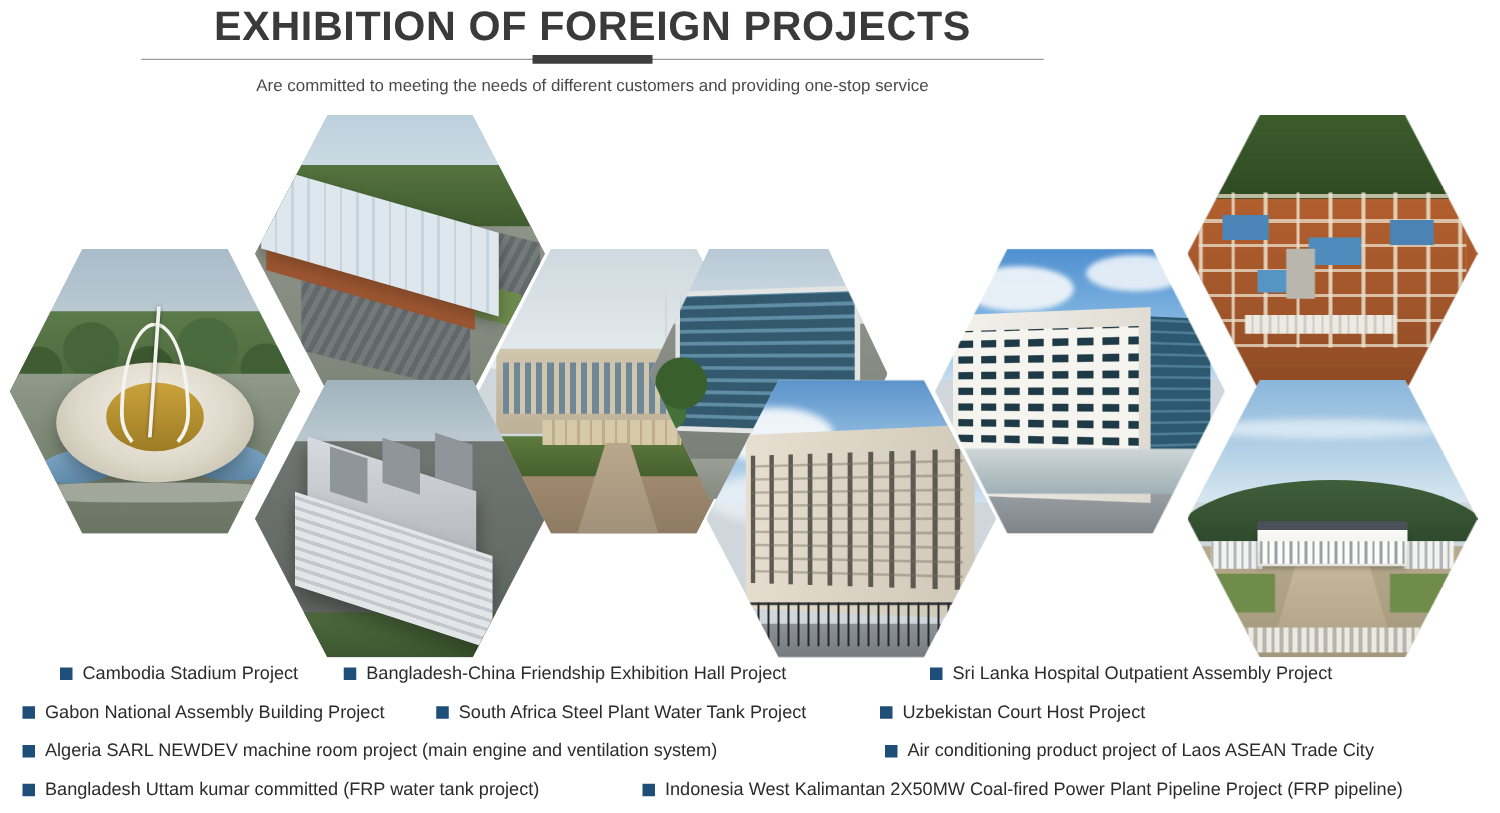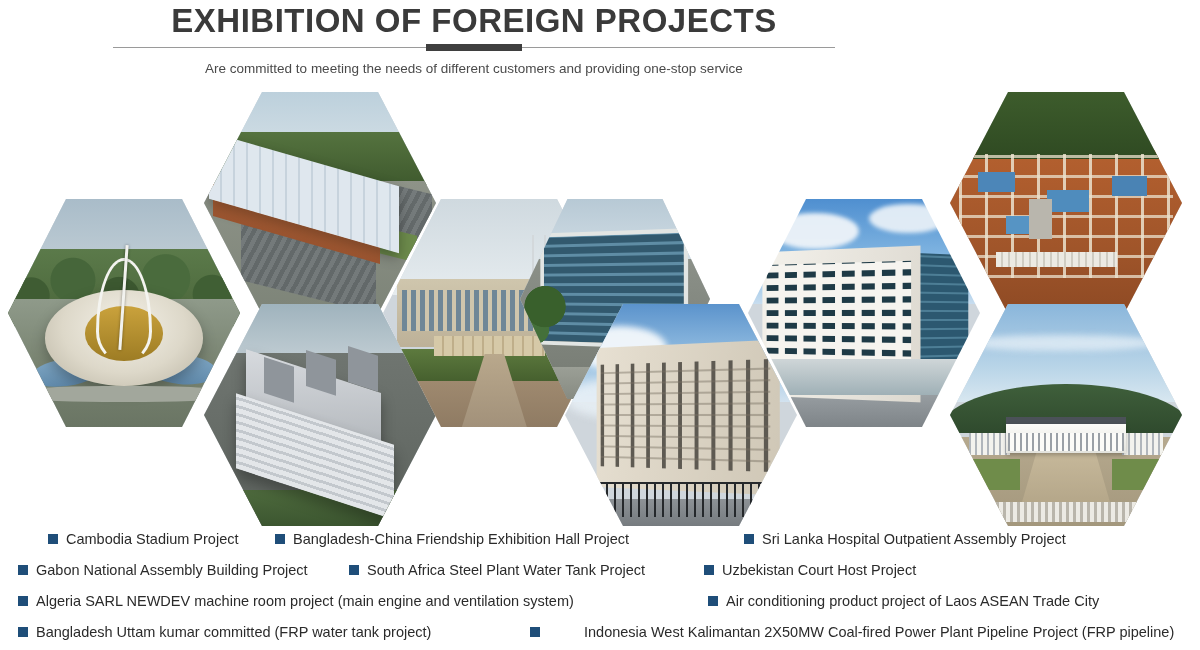--- a/index.html
+++ b/index.html
@@ -498,21 +498,21 @@
         <span class="bullet"></span>
         <span class="legend-label">Air conditioning product project of Laos ASEAN Trade City</span>
       </div>
     </div>
 
     <div class="legend-row r4">
       <div class="legend-item" style="left:18px;">
         <span class="bullet"></span>
         <span class="legend-label">Bangladesh Uttam kumar committed (FRP water tank project)</span>
       </div>
-      <div class="legend-item" style="left:530px;gap:36px;">
+      <div class="legend-item" style="left:514px;">
         <span class="bullet"></span>
         <span class="legend-label">Indonesia West Kalimantan 2X50MW Coal-fired Power Plant Pipeline Project (FRP pipeline)</span>
       </div>
     </div>
 
   </div>
 
 </div>
 
 </body></html>

